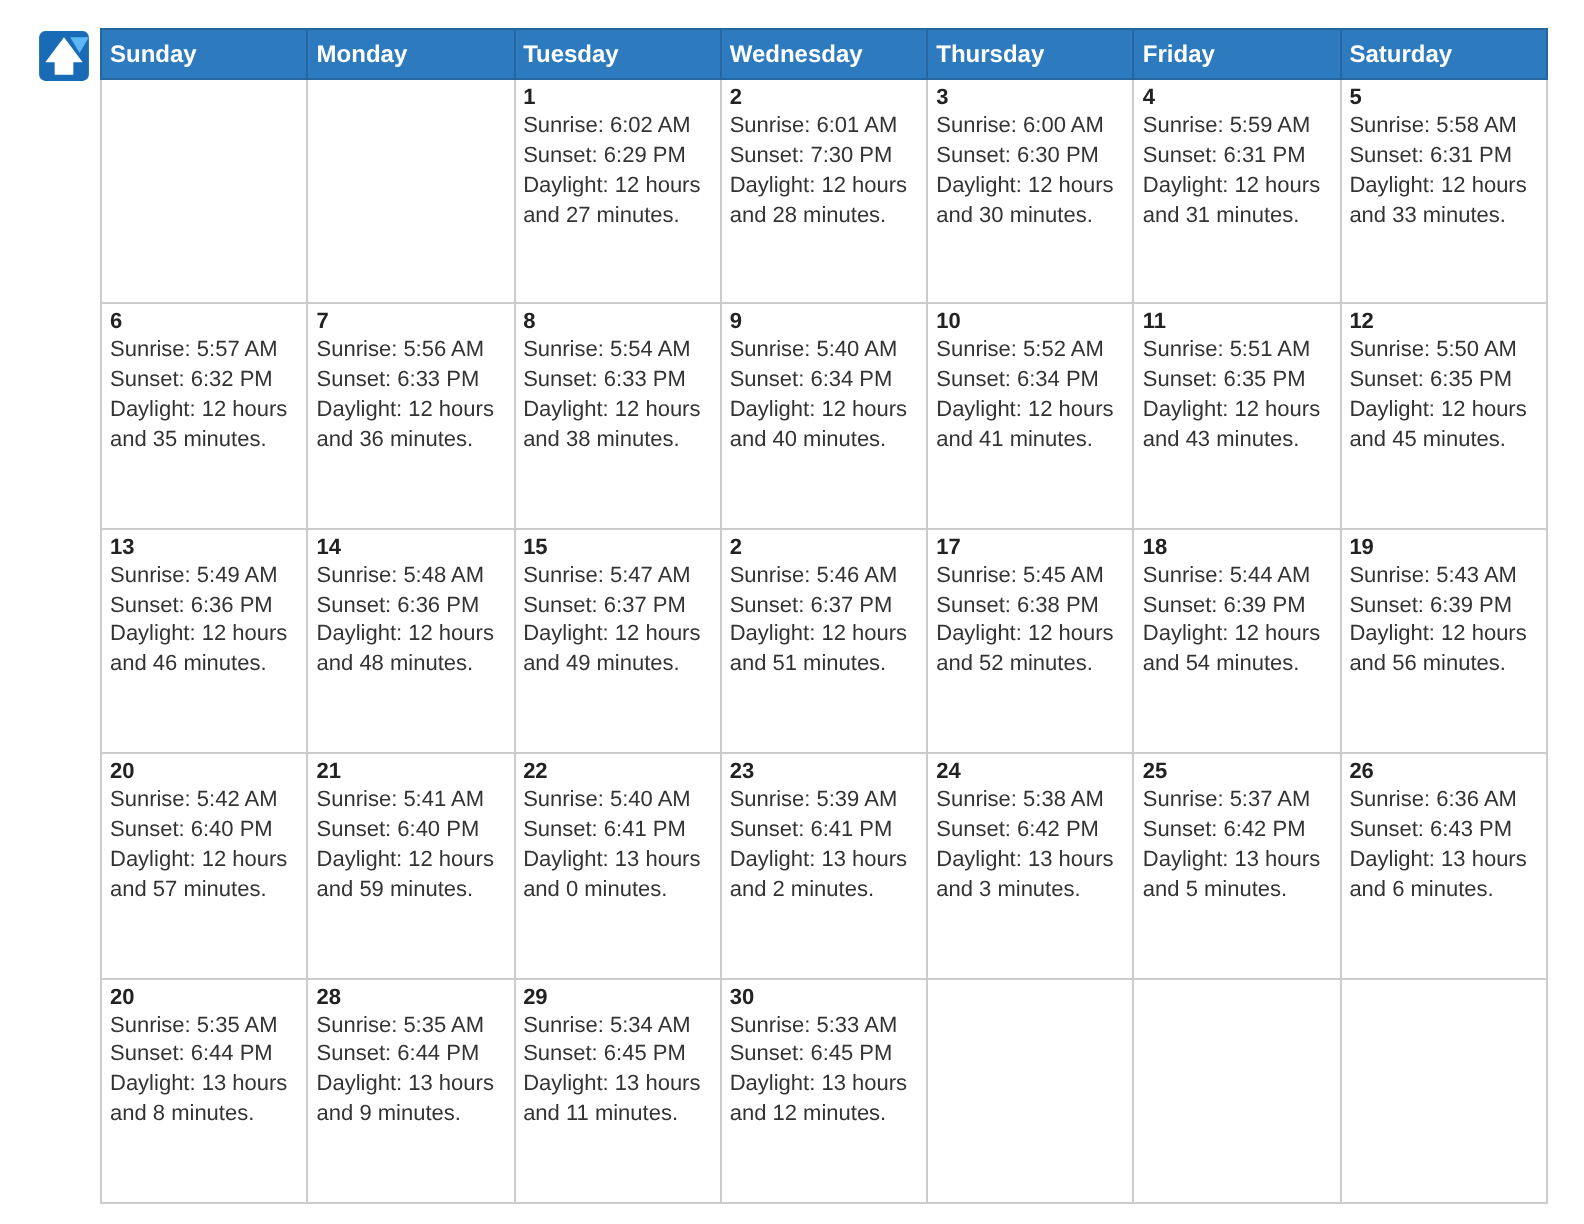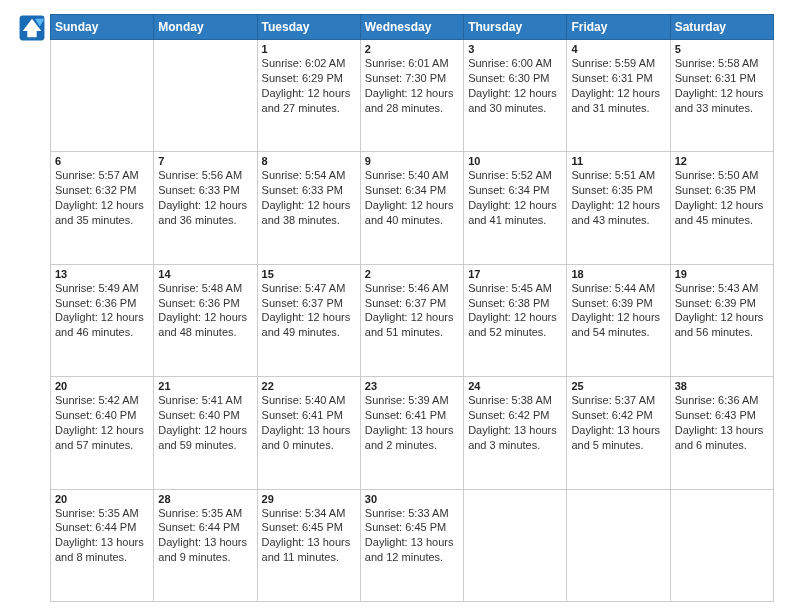--- a/index.html
+++ b/index.html
@@ -286,21 +286,21 @@
 Sunset: 6:42 PM
 Daylight: 13 hours and 3 minutes.</div>
           </td>
           <td>
             <span class="day-num">25</span>
             <div class="day-info">Sunrise: 5:37 AM
 Sunset: 6:42 PM
 Daylight: 13 hours and 5 minutes.</div>
           </td>
           <td>
-            <span class="day-num">38</span>
+            <span class="day-num">26</span>
             <div class="day-info">Sunrise: 6:36 AM
 Sunset: 6:43 PM
 Daylight: 13 hours and 6 minutes.</div>
           </td>
         </tr>
         <tr>
           <td>
             <span class="day-num">20</span>
             <div class="day-info">Sunrise: 5:35 AM
 Sunset: 6:44 PM

